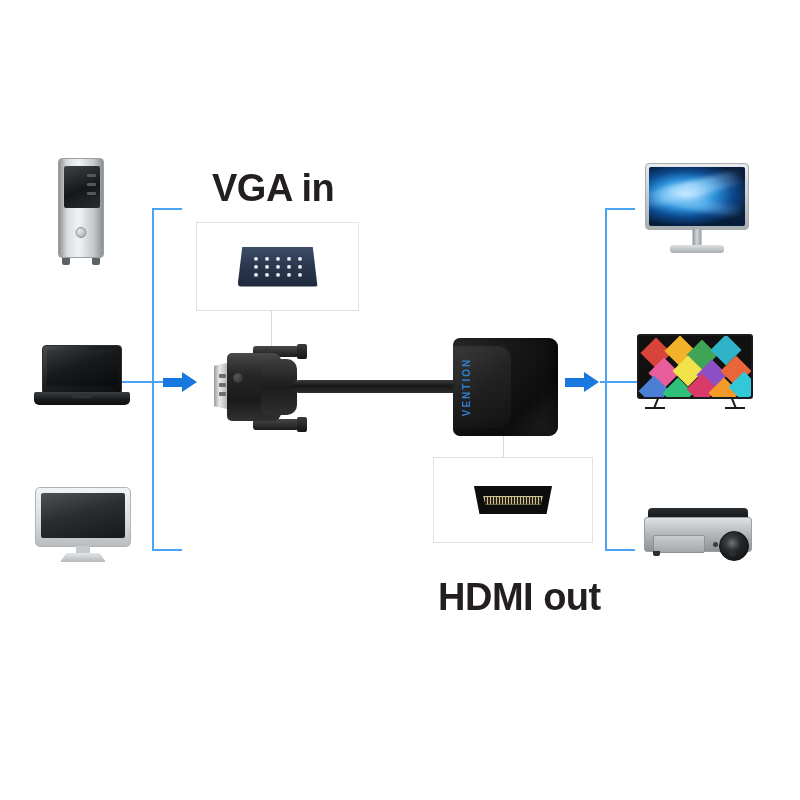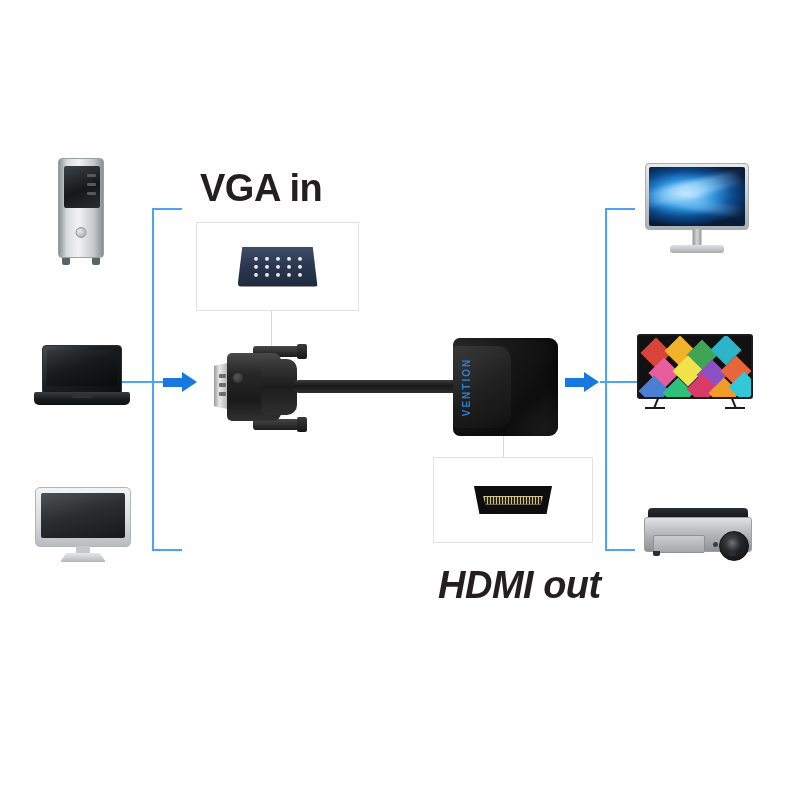--- a/index.html
+++ b/index.html
@@ -14,22 +14,22 @@
 
   
   .big-label {
     position: absolute;
     font-size: 38px;
     font-weight: bold;
     color: #231f20;
     letter-spacing: -0.5px;
     white-space: nowrap;
   }
-  #label-vga-in { left: 200px; top: 167px; text-align: right; }
-  #label-hdmi-out { left: 438px; top: 564px; font-style: italic; }
+  #label-vga-in { left: 212px; top: 167px; text-align: right; }
+  #label-hdmi-out { left: 438px; top: 576px; }
 
   
   .callout-box {
     position: absolute;
     background: #ffffff;
     border: 1px solid #e2e2e2;
   }
   #box-vga { left: 196px; top: 222px; width: 163px; height: 89px; }
   #box-hdmi { left: 433px; top: 457px; width: 160px; height: 86px; }
 

